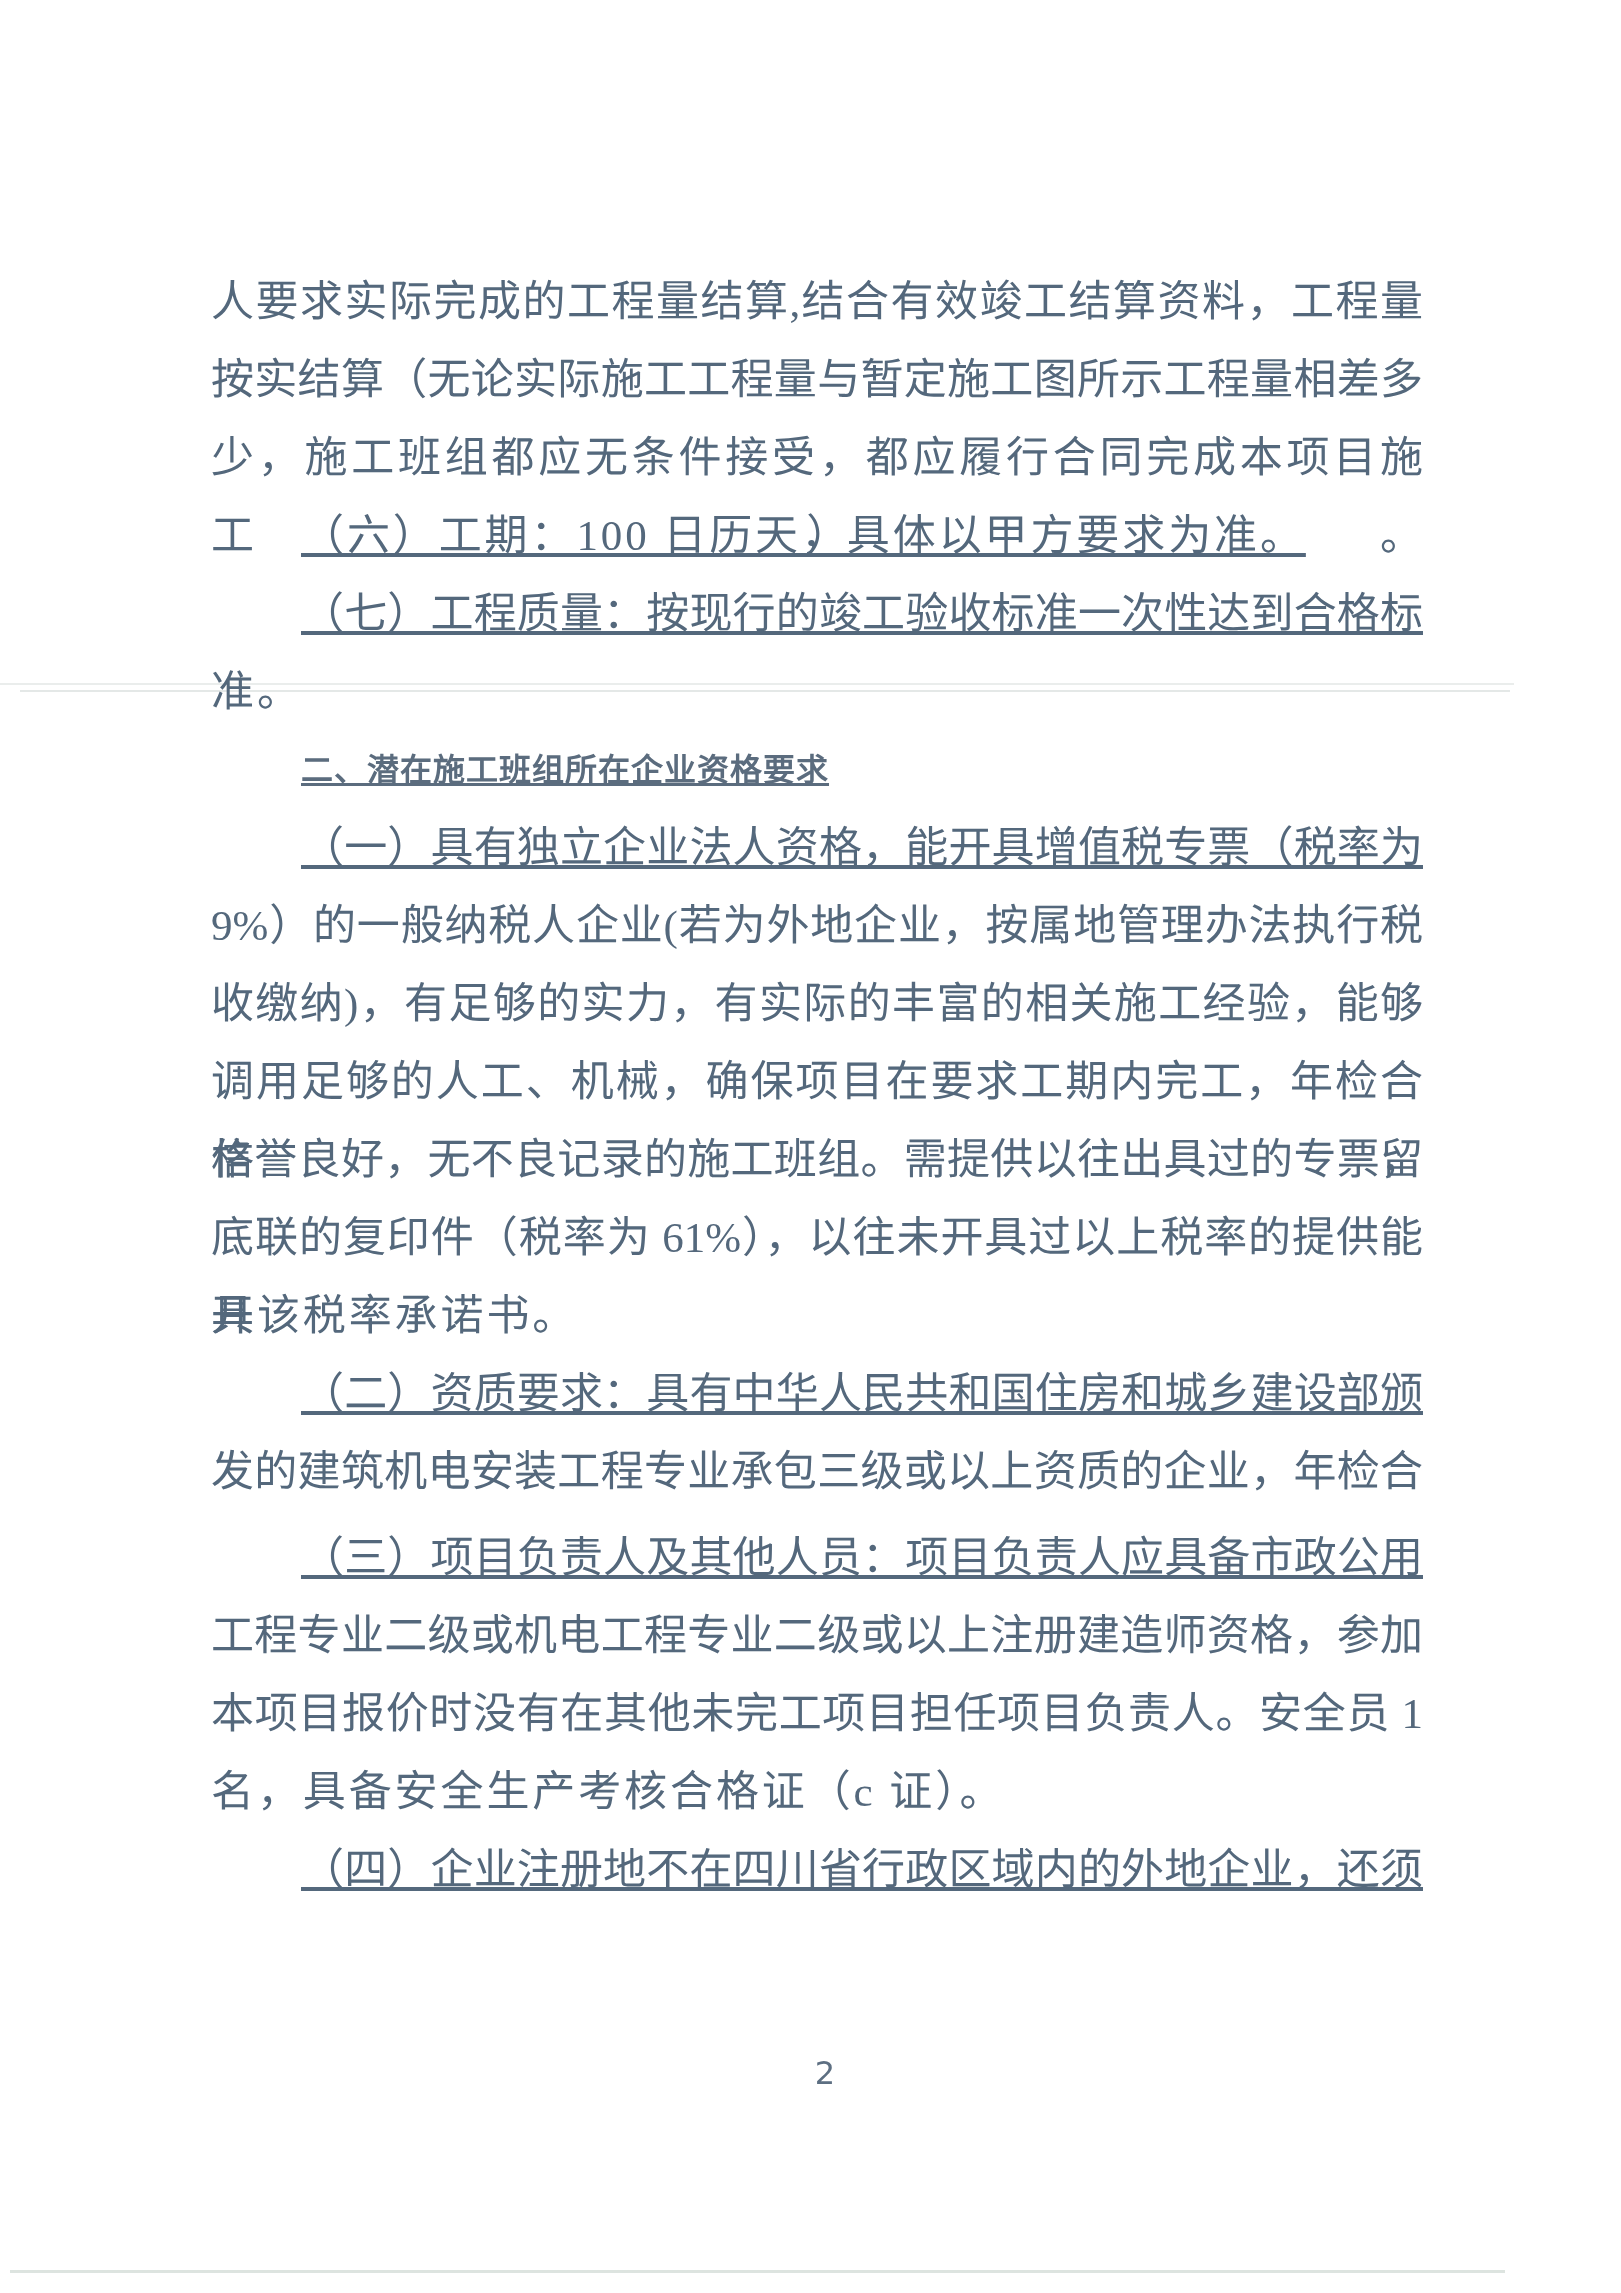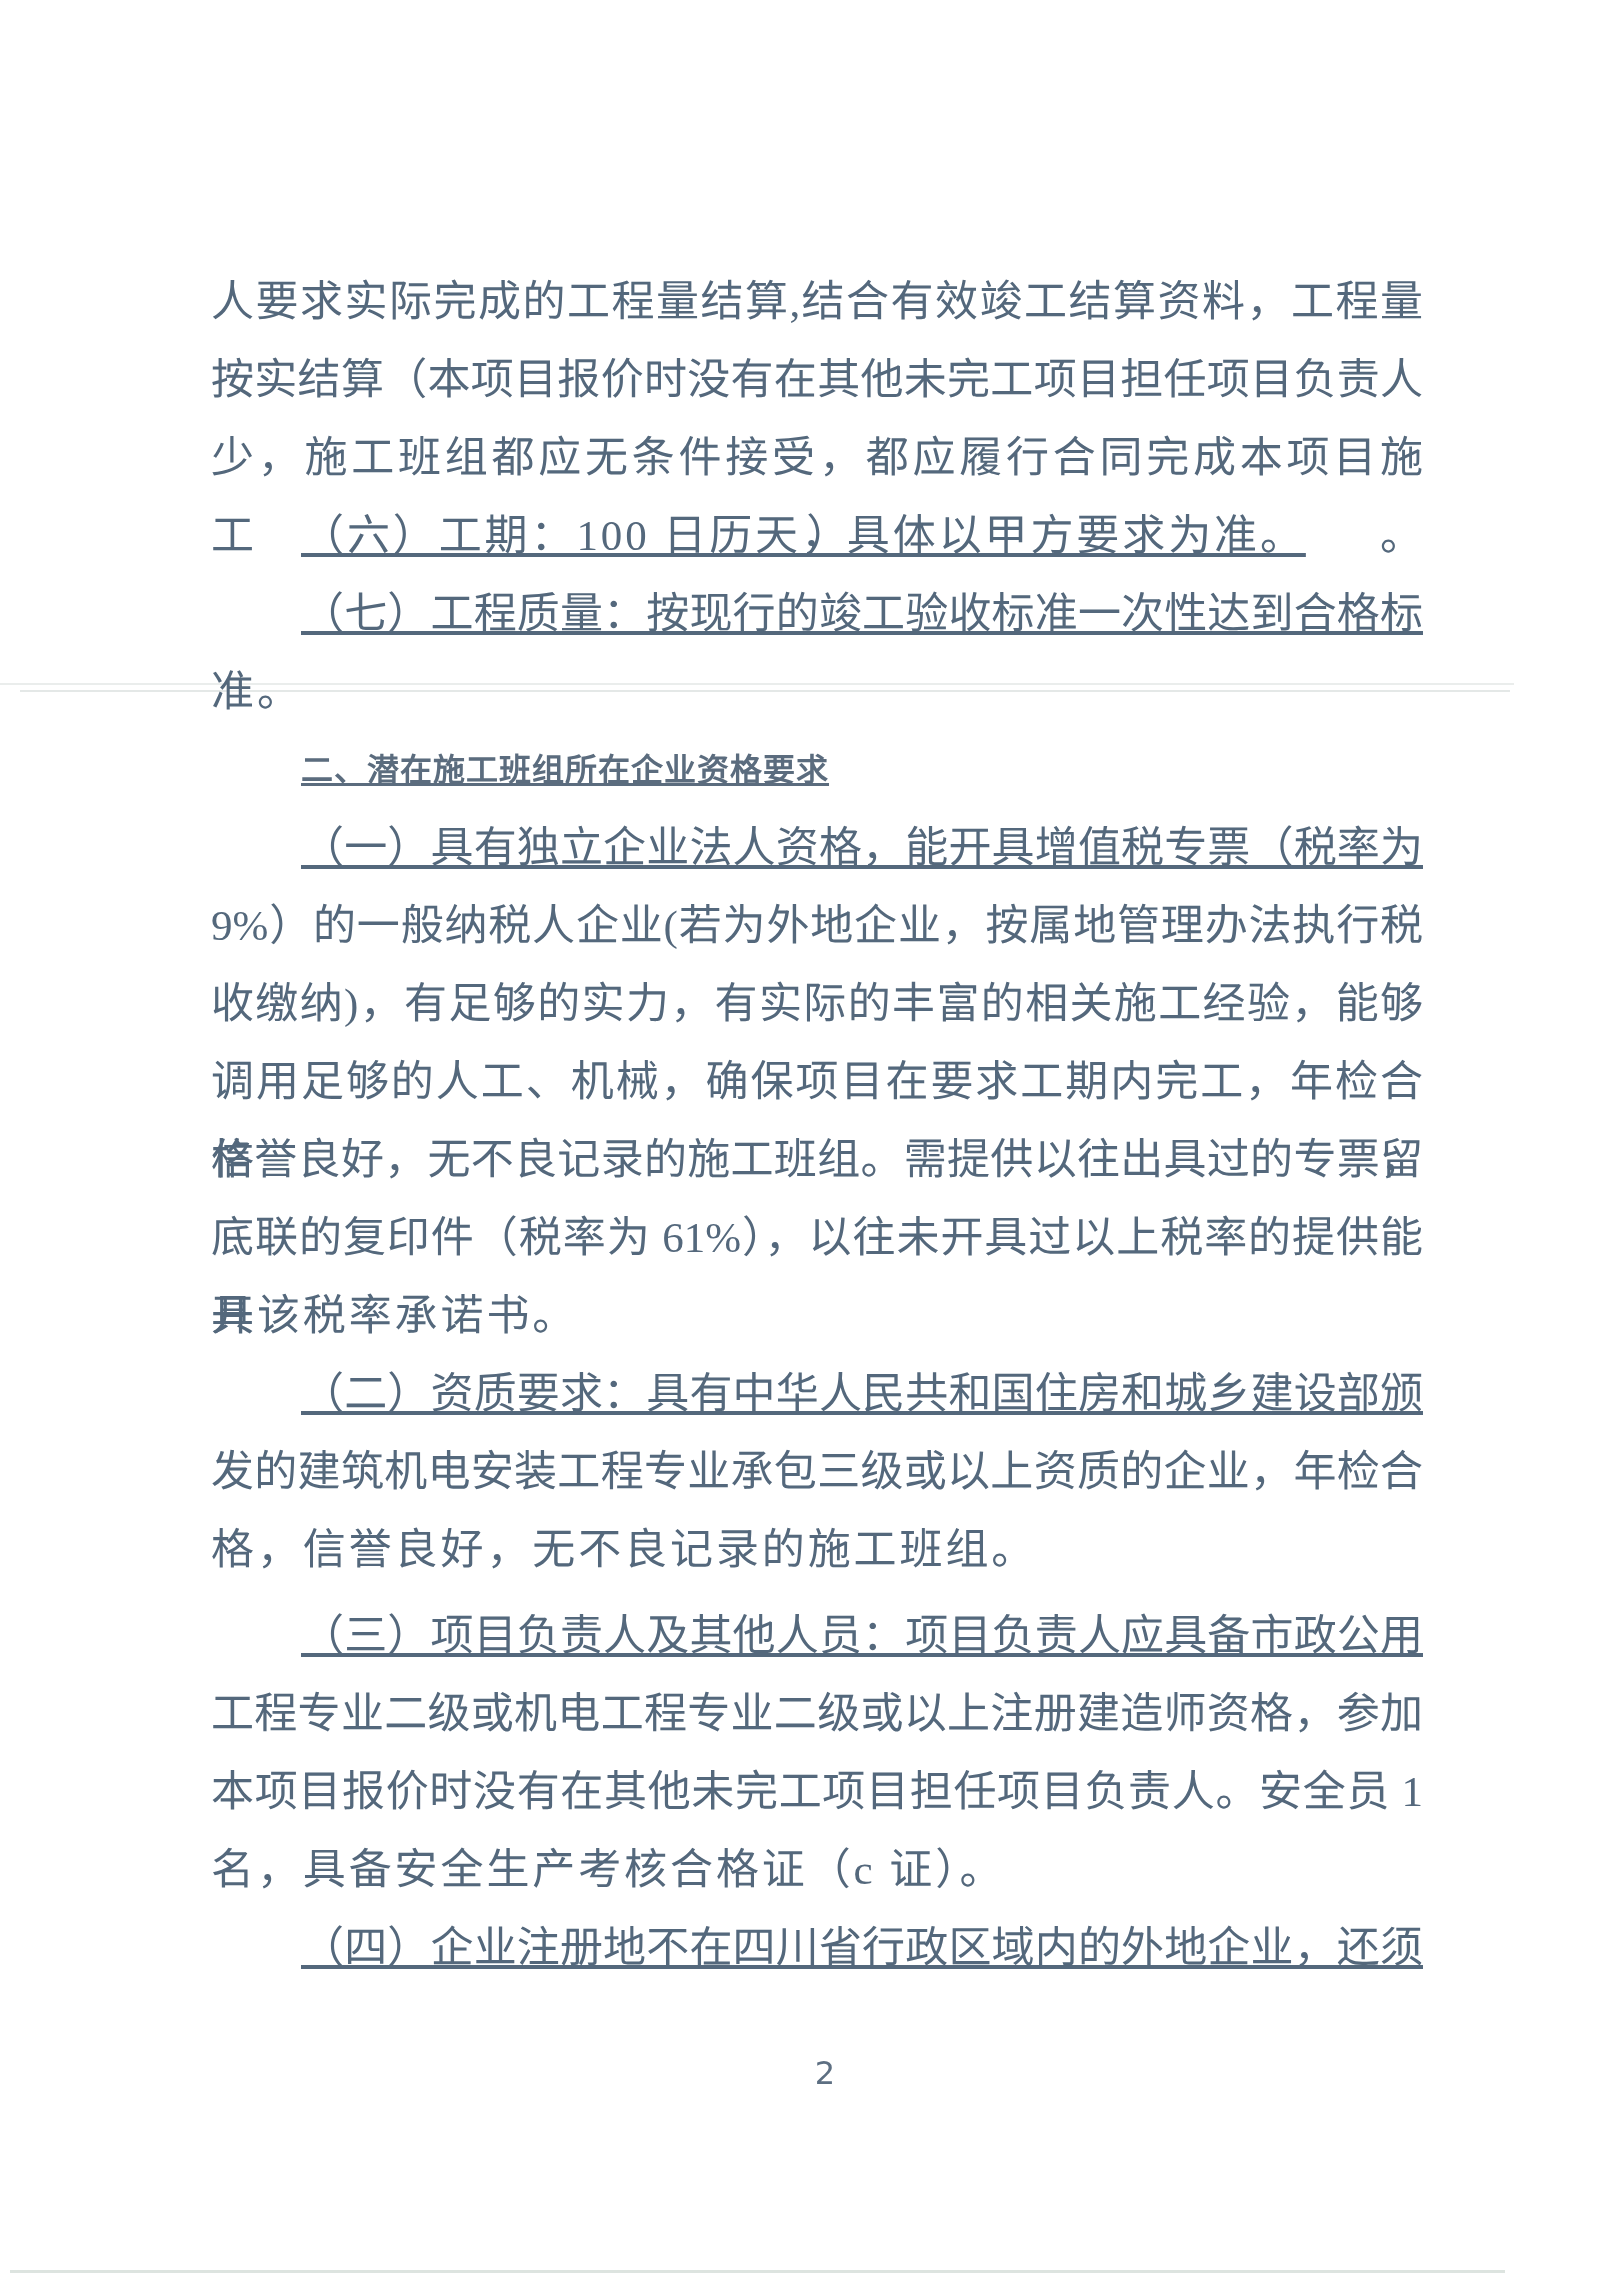--- a/index.html
+++ b/index.html
@@ -62,36 +62,35 @@
 <body>
 
 <div class="page">
 
   <div class="artifact mid-a"></div>
   <div class="artifact mid-b"></div>
   <div class="artifact bottom"></div>
 
   <div class="text-block">
     <div class="line just">人要求实际完成的工程量结算,结合有效竣工结算资料，工程量</div>
-    <div class="line just">按实结算（本项目报价时没有在其他未完工项目担任项目负责人</div>
+    <div class="line just">按实结算（无论实际施工工程量与暂定施工图所示工程量相差多</div>
     <div class="line just">少，施工班组都应无条件接受，都应履行合同完成本项目施工）。</div>
     <div class="line indent">（六）工期：100 日历天，具体以甲方要求为准。</div>
     <div class="line indent just">（七）工程质量：按现行的竣工验收标准一次性达到合格标</div>
     <div class="line">准。</div>
     <div class="line indent heading">二、潜在施工班组所在企业资格要求</div>
     <div class="line indent just">（一）具有独立企业法人资格，能开具增值税专票（税率为</div>
     <div class="line just">9%）的一般纳税人企业(若为外地企业，按属地管理办法执行税</div>
     <div class="line just">收缴纳)，有足够的实力，有实际的丰富的相关施工经验，能够</div>
     <div class="line just">调用足够的人工、机械，确保项目在要求工期内完工，年检合格，</div>
     <div class="line just">信誉良好，无不良记录的施工班组。需提供以往出具过的专票留</div>
     <div class="line just">底联的复印件（税率为 61%），以往未开具过以上税率的提供能开</div>
     <div class="line">具该税率承诺书。</div>
     <div class="line indent just">（二）资质要求：具有中华人民共和国住房和城乡建设部颁</div>
     <div class="line just">发的建筑机电安装工程专业承包三级或以上资质的企业，年检合</div>
-    <div class="line">格，信誉良好，无不良记录的施工班组。</div>
     <div class="line indent just gap-before">（三）项目负责人及其他人员：项目负责人应具备市政公用</div>
     <div class="line just">工程专业二级或机电工程专业二级或以上注册建造师资格，参加</div>
     <div class="line just">本项目报价时没有在其他未完工项目担任项目负责人。安全员 1</div>
     <div class="line">名，具备安全生产考核合格证（c 证）。</div>
     <div class="line indent just">（四）企业注册地不在四川省行政区域内的外地企业，还须</div>
   </div>
 
   <div class="pagenum">2</div>
 
 </div>

